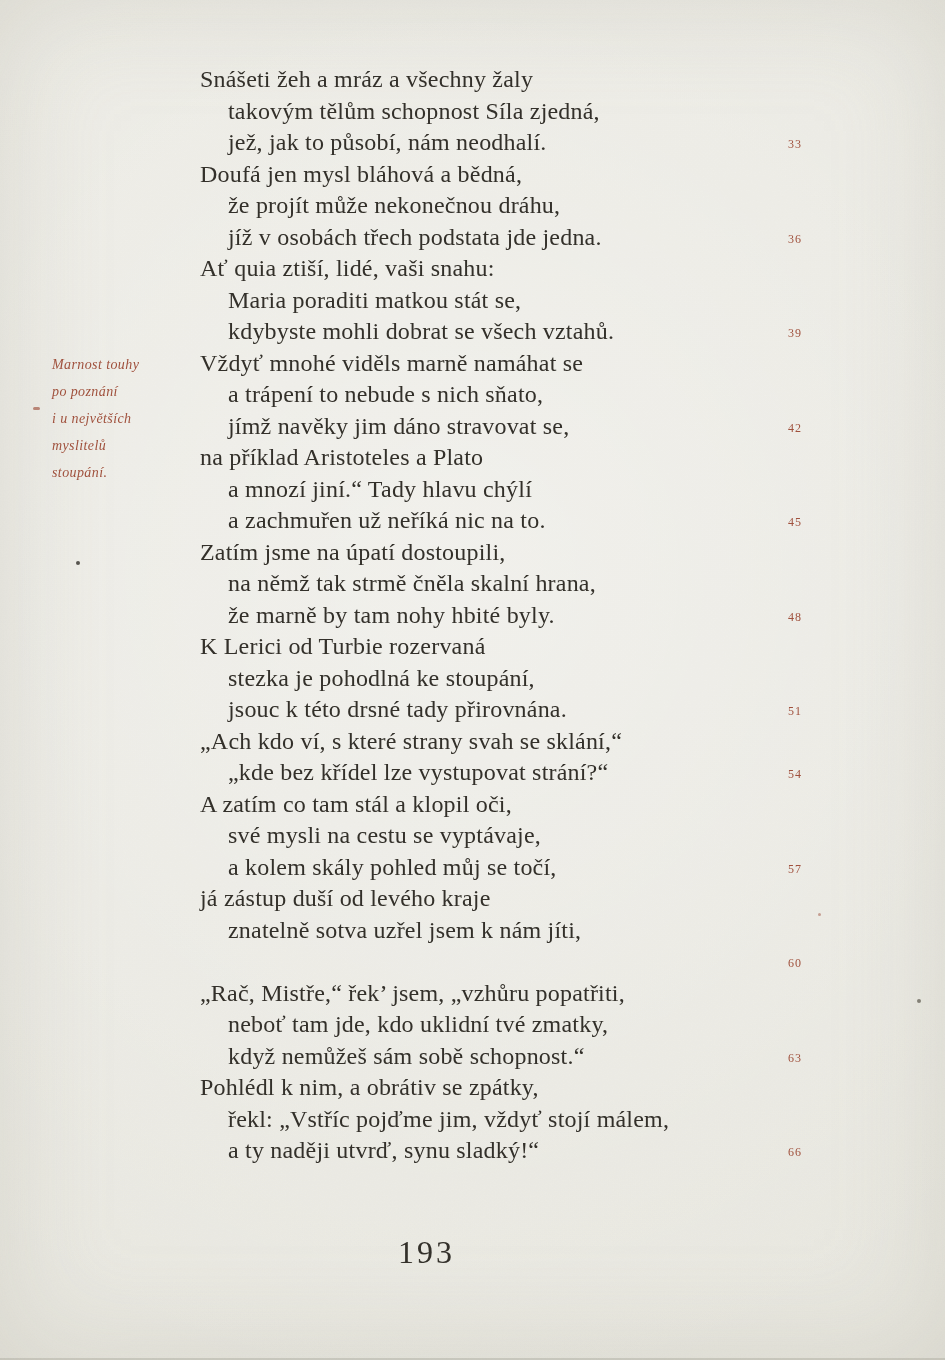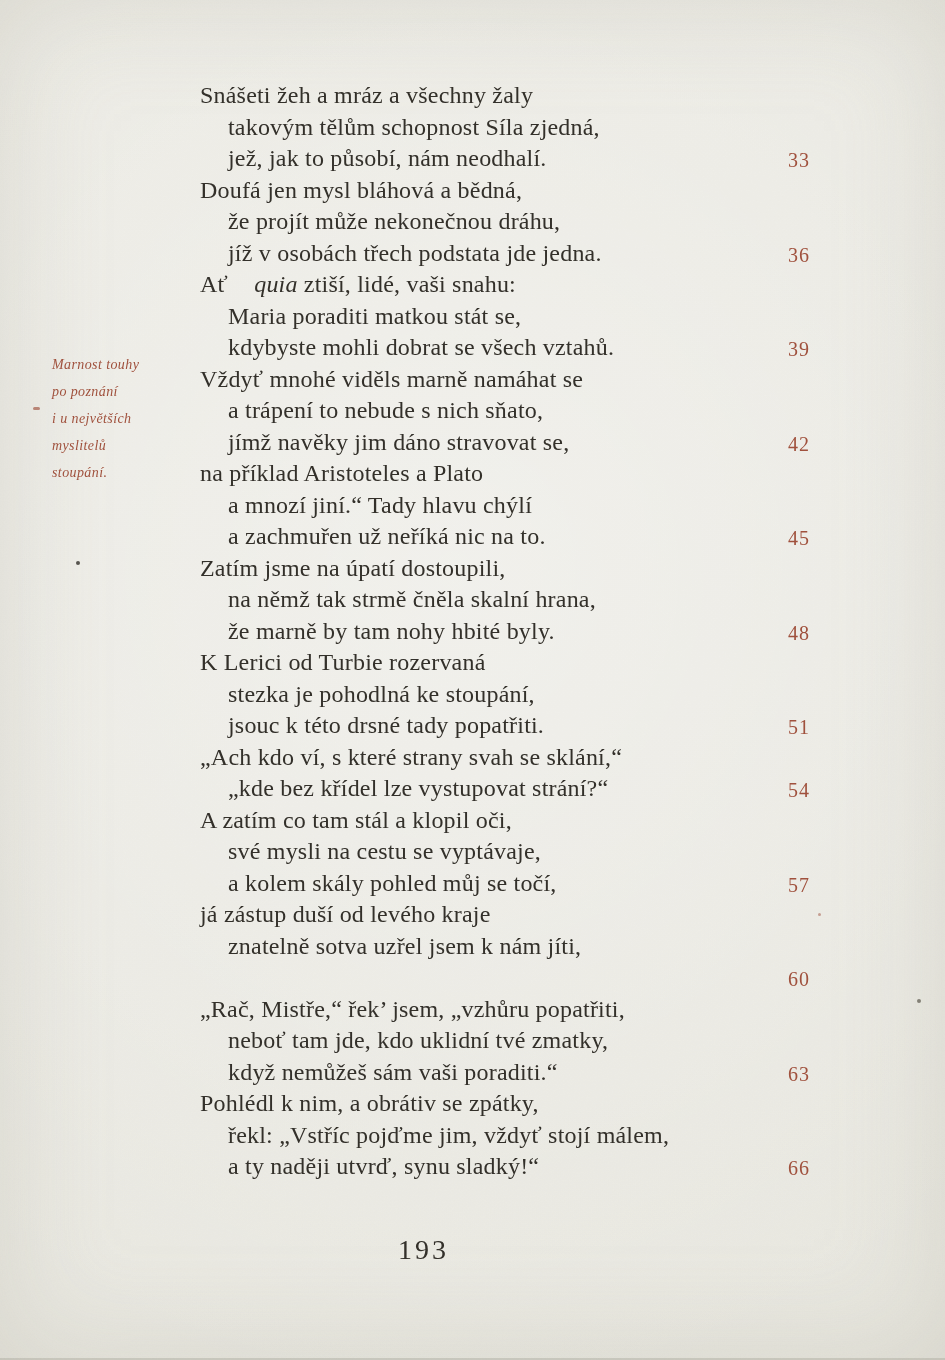--- a/index.html
+++ b/index.html
@@ -23,65 +23,63 @@
   .grain {
     position: absolute;
     left: 0; top: 0;
     opacity: 0.16;
     mix-blend-mode: soft-light;
     pointer-events: none;
   }
   .verse {
     position: absolute;
     left: 200px;
-    top: 80px;
+    top: 64px;
     width: 640px;
   }
   .vline {
     position: relative;
     height: 31.5px;
     line-height: 31.5px;
     font-size: 24px;
     letter-spacing: 0.2px;
     white-space: nowrap;
     color: var(--ink, #33302a);
   }
   .vline.indent .vtext {
     padding-left: 28px;
   }
   .vtext .it {
-    font-style: italic;
-    margin-left: 20px;
   }
   .vnum {
     position: absolute;
     left: 588px;
     top: 2px;
-    font-size: 20px;
+    font-size: 12px;
     line-height: 31.5px;
     letter-spacing: 1px;
     color: var(--accent, #a0513d);
     font-feature-settings: "onum" 1;
   }
   .margin-note {
     position: absolute;
     left: 52px;
     top: 351px;
     width: 140px;
     font-style: italic;
     font-size: 14px;
     line-height: 27px;
     letter-spacing: 0.4px;
     color: var(--accent, #a0513d);
   }
   .page-number {
     position: absolute;
     left: 398px;
     top: 1234px;
-    font-size: 28px;
+    font-size: 32px;
     letter-spacing: 3px;
     color: var(--ink, #33302a);
     font-feature-settings: "onum" 1;
     text-align: right;
   }
   .speck {
     position: absolute;
     border-radius: 50%;
     pointer-events: none;
   }
@@ -142,32 +140,32 @@
       <div class="vline indent"><span class="vtext">a trápení to nebude s nich sňato,</span></div>
       <div class="vline indent"><span class="vtext">jímž navěky jim dáno stravovat se,</span><span class="vnum">42</span></div>
       <div class="vline"><span class="vtext">na příklad Aristoteles a Plato</span></div>
       <div class="vline indent"><span class="vtext">a mnozí jiní.“ Tady hlavu chýlí</span></div>
       <div class="vline indent"><span class="vtext">a zachmuřen už neříká nic na to.</span><span class="vnum">45</span></div>
       <div class="vline"><span class="vtext">Zatím jsme na úpatí dostoupili,</span></div>
       <div class="vline indent"><span class="vtext">na němž tak strmě čněla skalní hrana,</span></div>
       <div class="vline indent"><span class="vtext">že marně by tam nohy hbité byly.</span><span class="vnum">48</span></div>
       <div class="vline"><span class="vtext">K Lerici od Turbie rozervaná</span></div>
       <div class="vline indent"><span class="vtext">stezka je pohodlná ke stoupání,</span></div>
-      <div class="vline indent"><span class="vtext">jsouc k této drsné tady popatřiti.</span><span class="vnum">51</span></div>
+      <div class="vline indent"><span class="vtext">jsouc k této drsné tady přirovnána.</span><span class="vnum">51</span></div>
       <div class="vline"><span class="vtext">„Ach kdo ví, s které strany svah se sklání,“</span></div>
       <div class="vline indent"><span class="vtext">„kde bez křídel lze vystupovat strání?“</span><span class="vnum">54</span></div>
       <div class="vline"><span class="vtext">A zatím co tam stál a klopil oči,</span></div>
       <div class="vline indent"><span class="vtext">své mysli na cestu se vyptávaje,</span></div>
       <div class="vline indent"><span class="vtext">a kolem skály pohled můj se točí,</span><span class="vnum">57</span></div>
       <div class="vline"><span class="vtext">já zástup duší od levého kraje</span></div>
       <div class="vline indent"><span class="vtext">znatelně sotva uzřel jsem k nám jíti,</span></div>
       <div class="vline indent"><span class="vnum">60</span></div>
       <div class="vline"><span class="vtext">„Rač, Mistře,“ řek’ jsem, „vzhůru popatřiti,</span></div>
       <div class="vline indent"><span class="vtext">neboť tam jde, kdo uklidní tvé zmatky,</span></div>
-      <div class="vline indent"><span class="vtext">když nemůžeš sám vaši poraditi.“</span><span class="vnum">63</span></div>
+      <div class="vline indent"><span class="vtext">když nemůžeš sám sobě schopnost.“</span><span class="vnum">63</span></div>
       <div class="vline"><span class="vtext">Pohlédl k nim, a obrátiv se zpátky,</span></div>
       <div class="vline indent"><span class="vtext">řekl: „Vstříc pojďme jim, vždyť stojí málem,</span></div>
       <div class="vline indent"><span class="vtext">a ty naději utvrď, synu sladký!“</span><span class="vnum">66</span></div>
     </div>
 
   <div class="page-number">193</div>
 
   <div class="speck margin-dash"></div>
   <div class="speck dot-1"></div>
   <div class="speck dot-2"></div>

